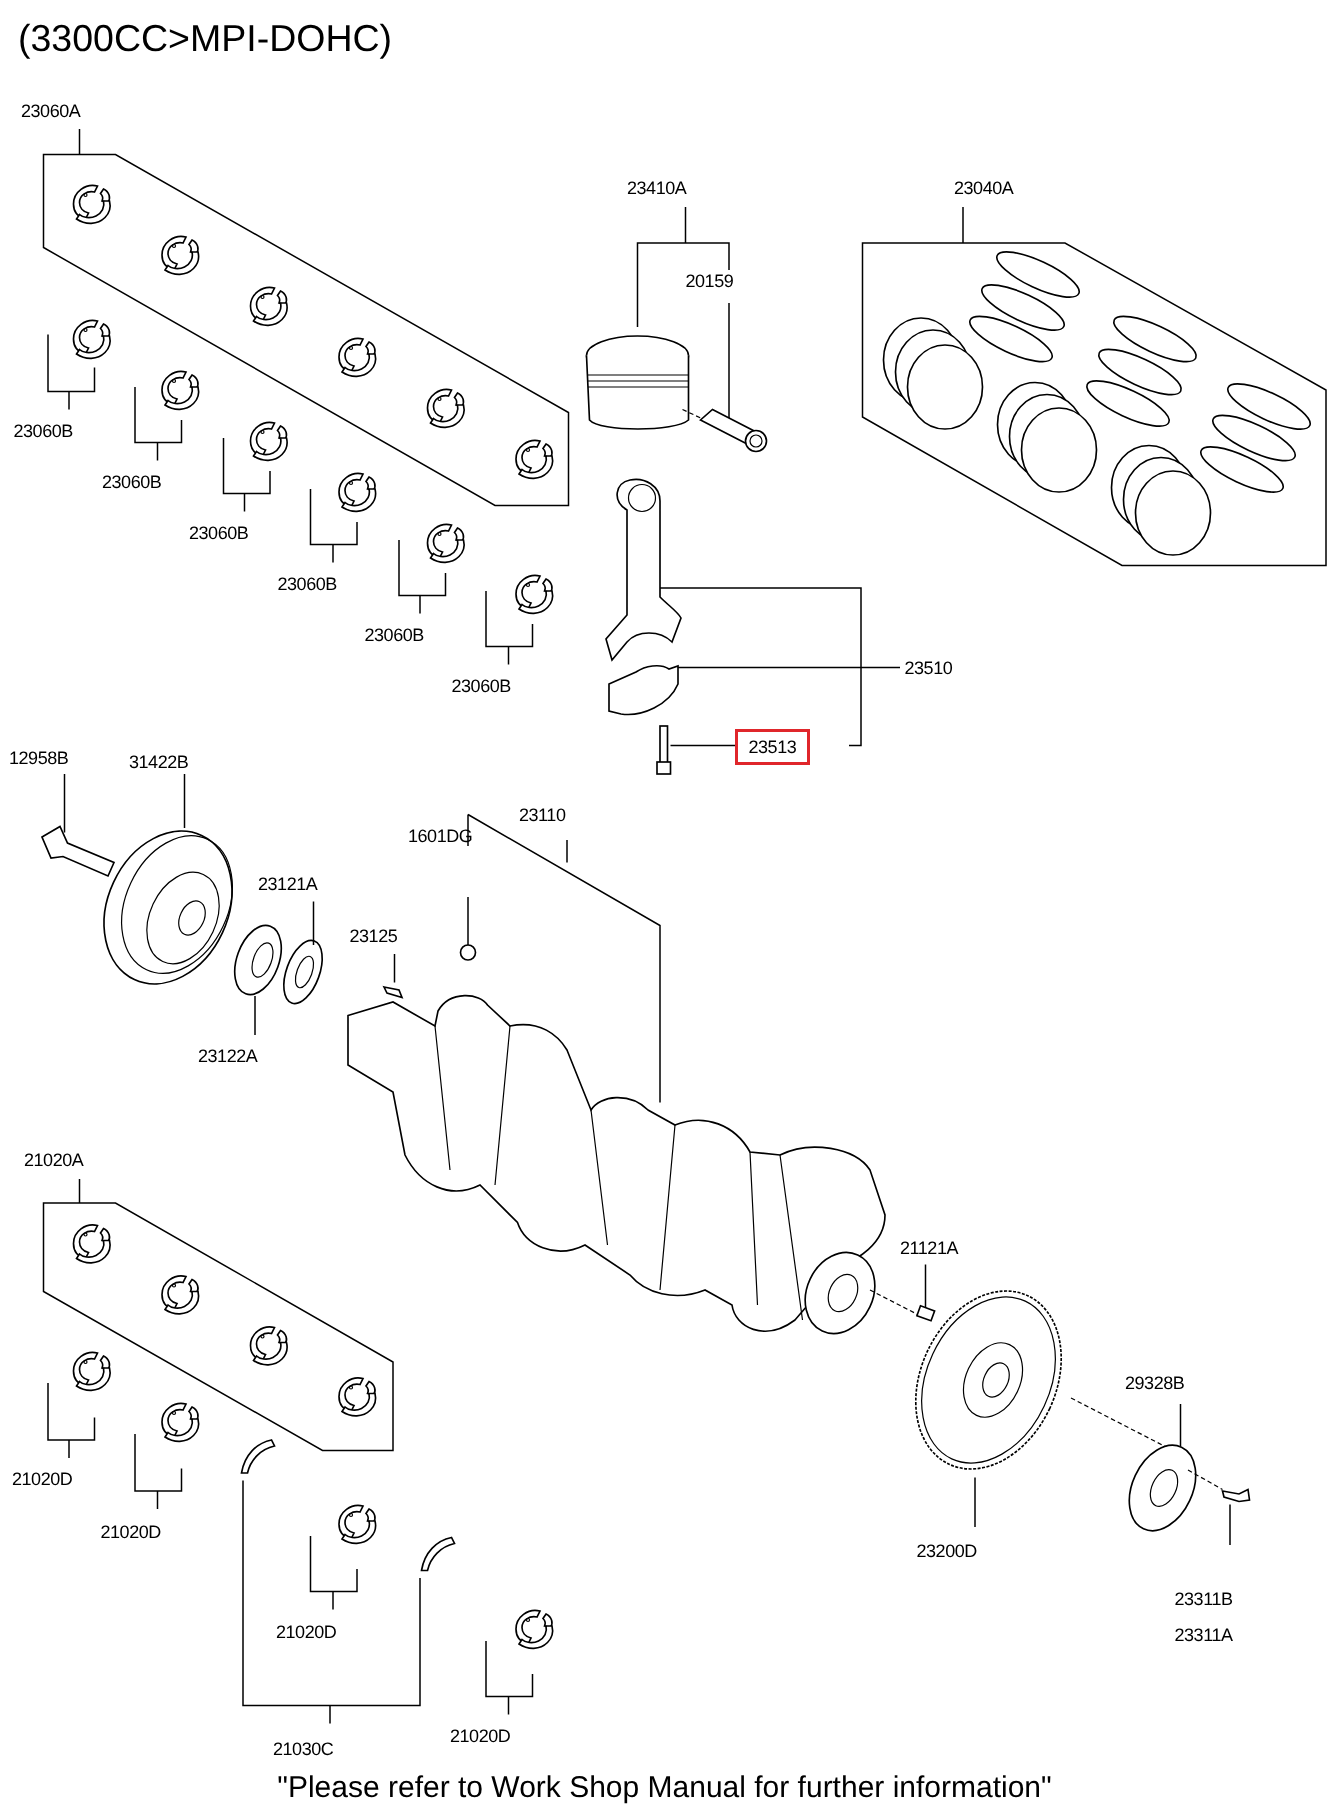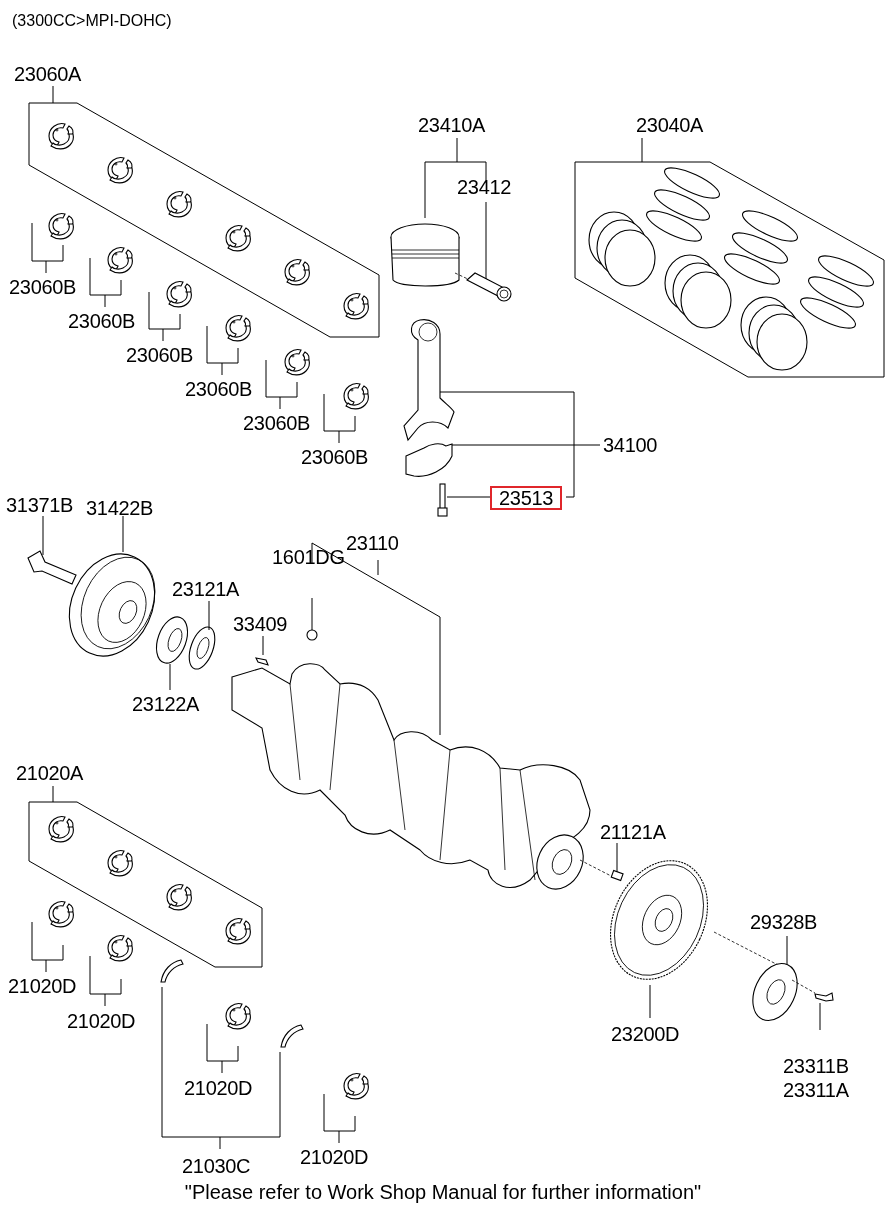--- a/index.html
+++ b/index.html
@@ -1,21 +1,21 @@
 <!DOCTYPE html>
 <html><head>
 <meta charset="utf-8">
 <style>
   html, body { margin: 0; padding: 0; background: #ffffff; }
   body { width: 886px; height: 1211px; position: relative; overflow: hidden;
          font-family: "Liberation Sans", sans-serif; color: #000; }
   #diagram { position: absolute; left: 0; top: 0; width: 886px; height: 1211px; }
-  .lbl { position: absolute; font-size: 20px; line-height: 22px; white-space: nowrap; letter-spacing: -0.3px; }
+  .lbl { position: absolute; font-size: 12px; line-height: 22px; white-space: nowrap; letter-spacing: -0.3px; }
   .lbl.hl { border: 2px solid #e0262b; padding: 0 7px; line-height: 20px; text-align: center; }
-  .title { position: absolute; left: 12px; top: 12px; font-size: 16px; white-space: nowrap; }
+  .title { position: absolute; left: 12px; top: 12px; font-size: 25px; white-space: nowrap; }
   .footer { position: absolute; left: 0; width: 886px; top: 1181px; text-align: center; font-size: 20px; white-space: nowrap; }
   svg .ln { stroke: #000; stroke-width: 1; fill: none; }
   svg .part { stroke: #000; stroke-width: 1.1; fill: #fff; }
   svg .thin { stroke: #000; stroke-width: 0.8; fill: none; }
   svg .dash { stroke: #000; stroke-width: 0.8; fill: none; stroke-dasharray: 3 2; }
 </style>
 </head>
 <body>
 
 <svg id="diagram" viewBox="0 0 886 1211" xmlns="http://www.w3.org/2000/svg">
@@ -215,30 +215,30 @@
 
 <div class="lbl" style="left:14px;top:63px">23060A</div>
 <div class="lbl" style="left:9px;top:276px">23060B</div>
 <div class="lbl" style="left:68px;top:310px">23060B</div>
 <div class="lbl" style="left:126px;top:344px">23060B</div>
 <div class="lbl" style="left:185px;top:378px">23060B</div>
 <div class="lbl" style="left:243px;top:412px">23060B</div>
 <div class="lbl" style="left:301px;top:446px">23060B</div>
 
 <div class="lbl" style="left:418px;top:114px">23410A</div>
-<div class="lbl" style="left:457px;top:176px">23412</div>
+<div class="lbl" style="left:457px;top:176px">20159</div>
 <div class="lbl" style="left:636px;top:114px">23040A</div>
 
-<div class="lbl" style="left:603px;top:434px">34100</div>
+<div class="lbl" style="left:603px;top:434px">23510</div>
 <div class="lbl hl" style="left: 490px; top: 486px; border-color: rgb(224, 38, 43);">23513</div>
 
-<div class="lbl" style="left:6px;top:494px">31371B</div>
+<div class="lbl" style="left:6px;top:494px">12958B</div>
 <div class="lbl" style="left:86px;top:497px">31422B</div>
 <div class="lbl" style="left:172px;top:578px">23121A</div>
-<div class="lbl" style="left:233px;top:613px">33409</div>
+<div class="lbl" style="left:233px;top:613px">23125</div>
 <div class="lbl" style="left:272px;top:546px">1601DG</div>
 <div class="lbl" style="left:346px;top:532px">23110</div>
 <div class="lbl" style="left:132px;top:693px">23122A</div>
 
 <div class="lbl" style="left:16px;top:762px">21020A</div>
 <div class="lbl" style="left:8px;top:975px">21020D</div>
 <div class="lbl" style="left:67px;top:1010px">21020D</div>
 <div class="lbl" style="left:184px;top:1077px">21020D</div>
 <div class="lbl" style="left:300px;top:1146px">21020D</div>
 <div class="lbl" style="left:182px;top:1155px">21030C</div>

